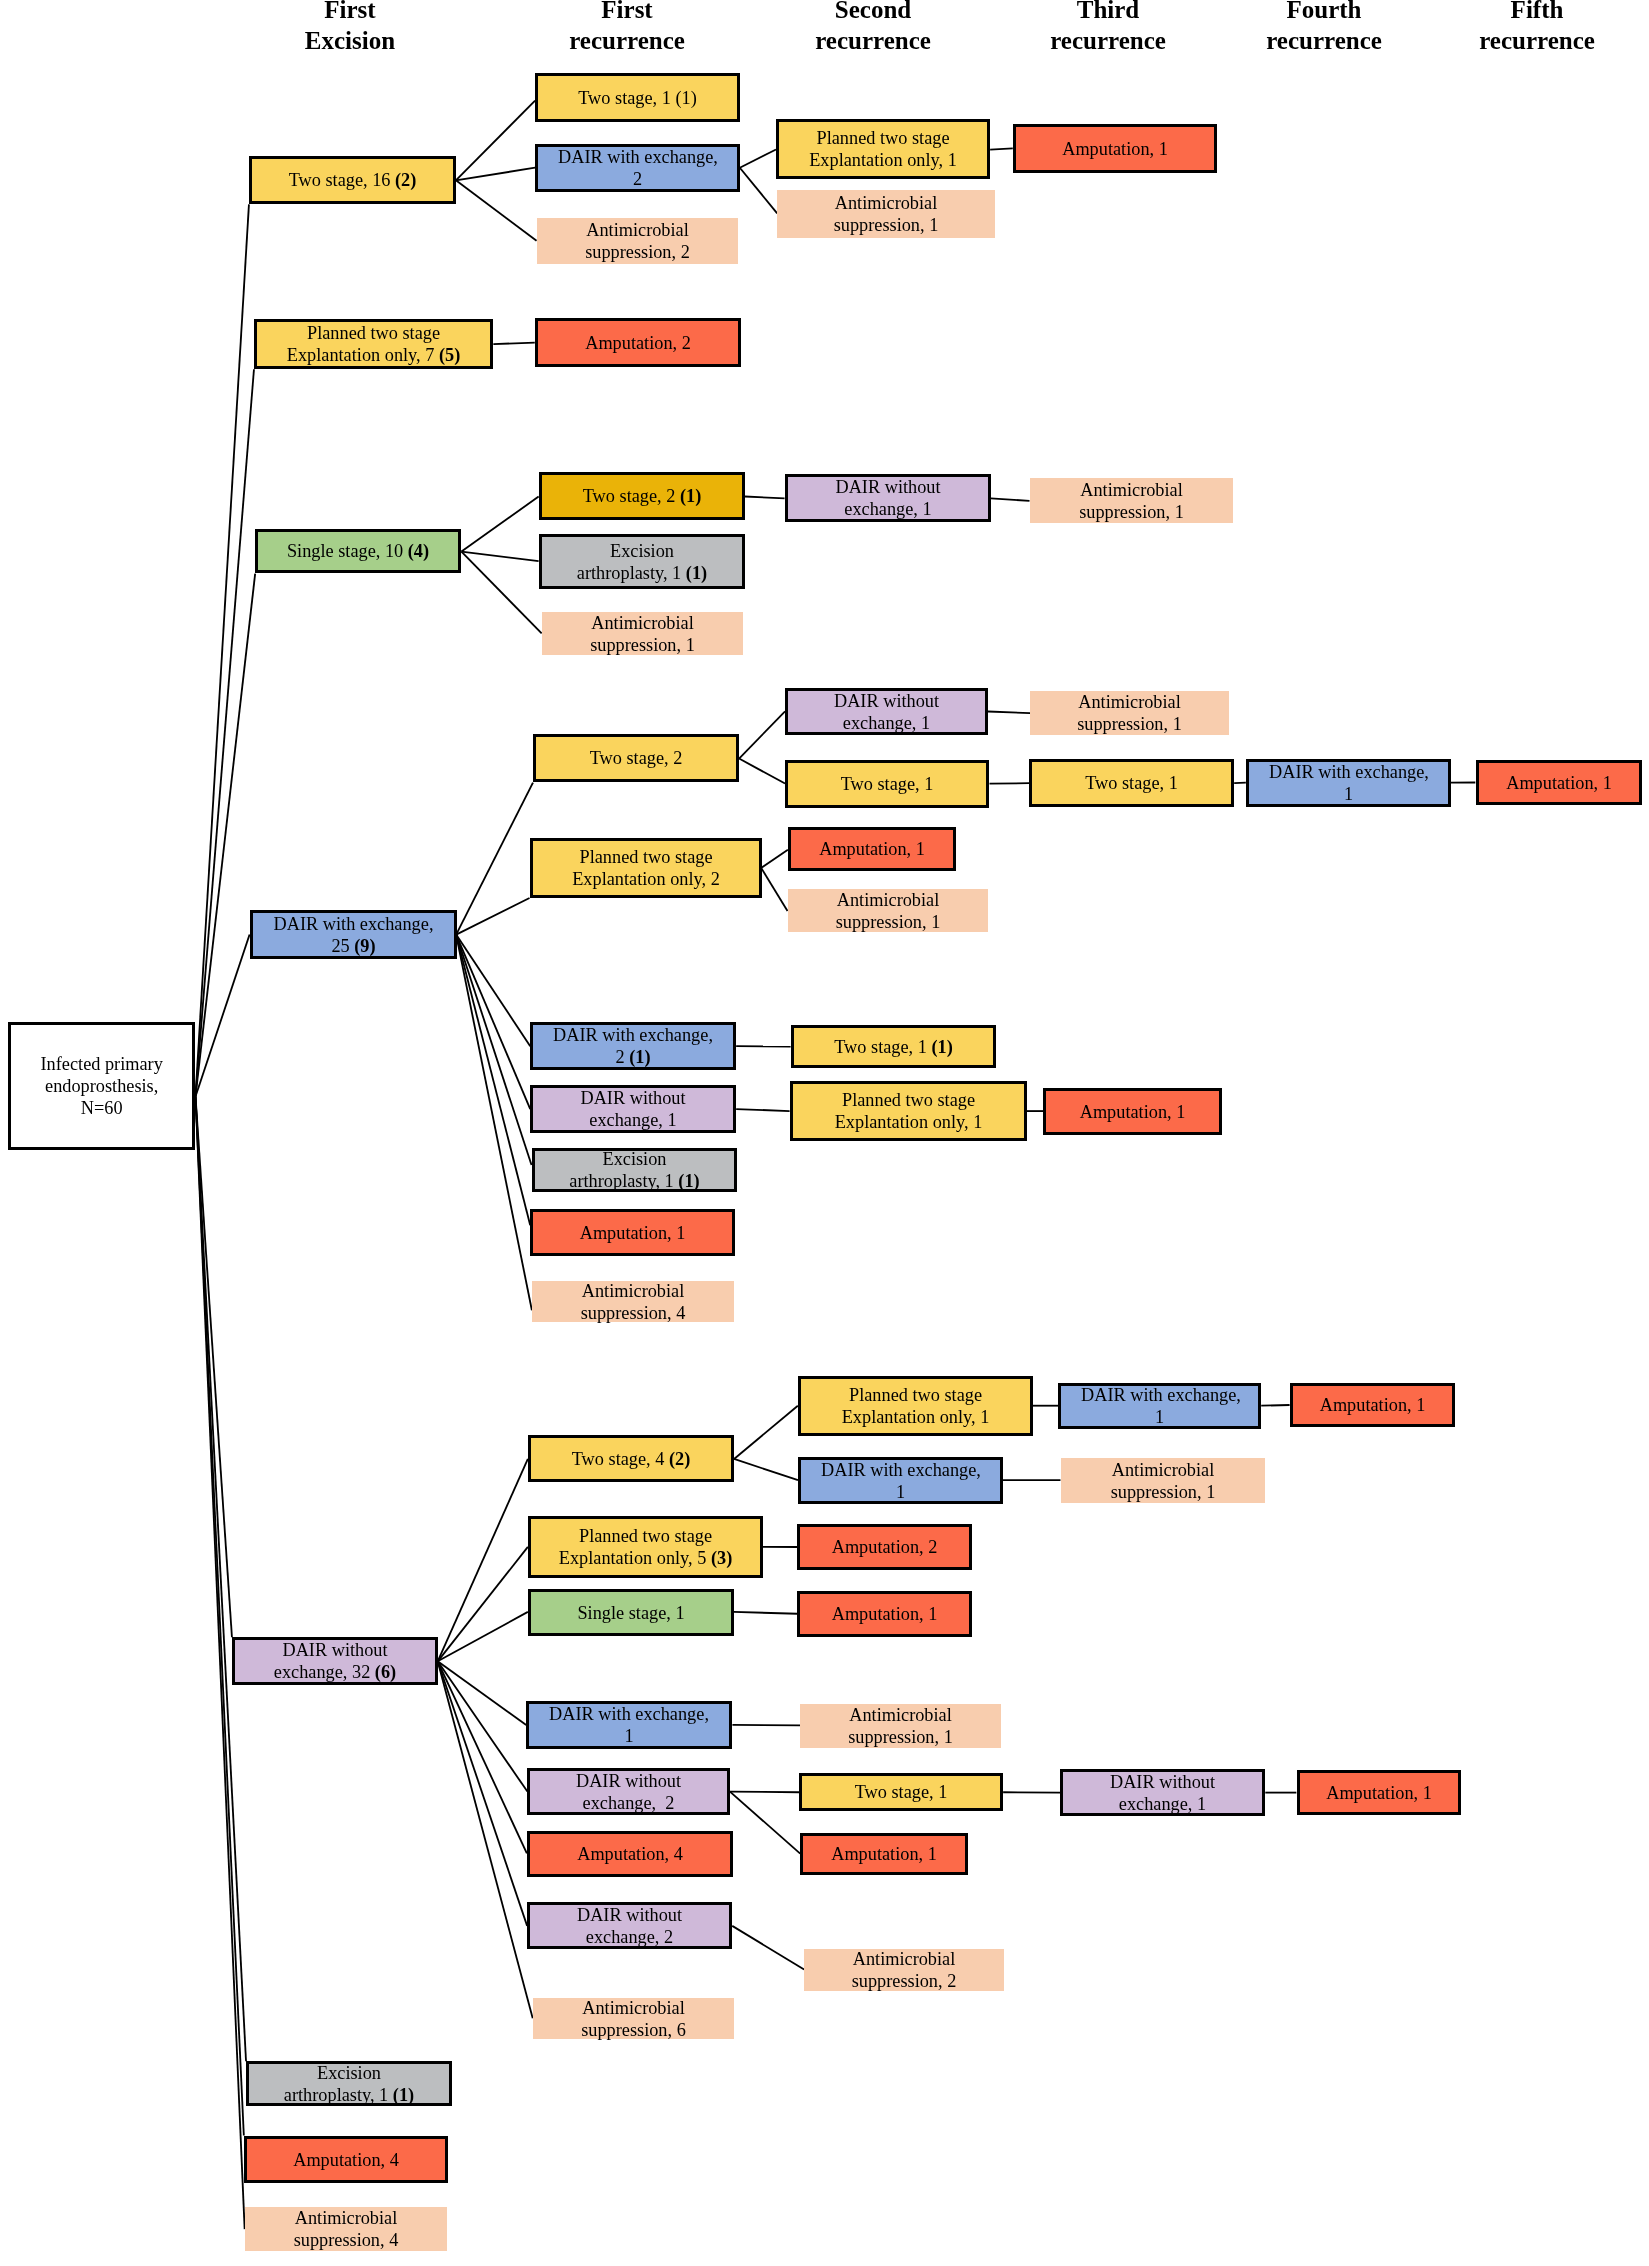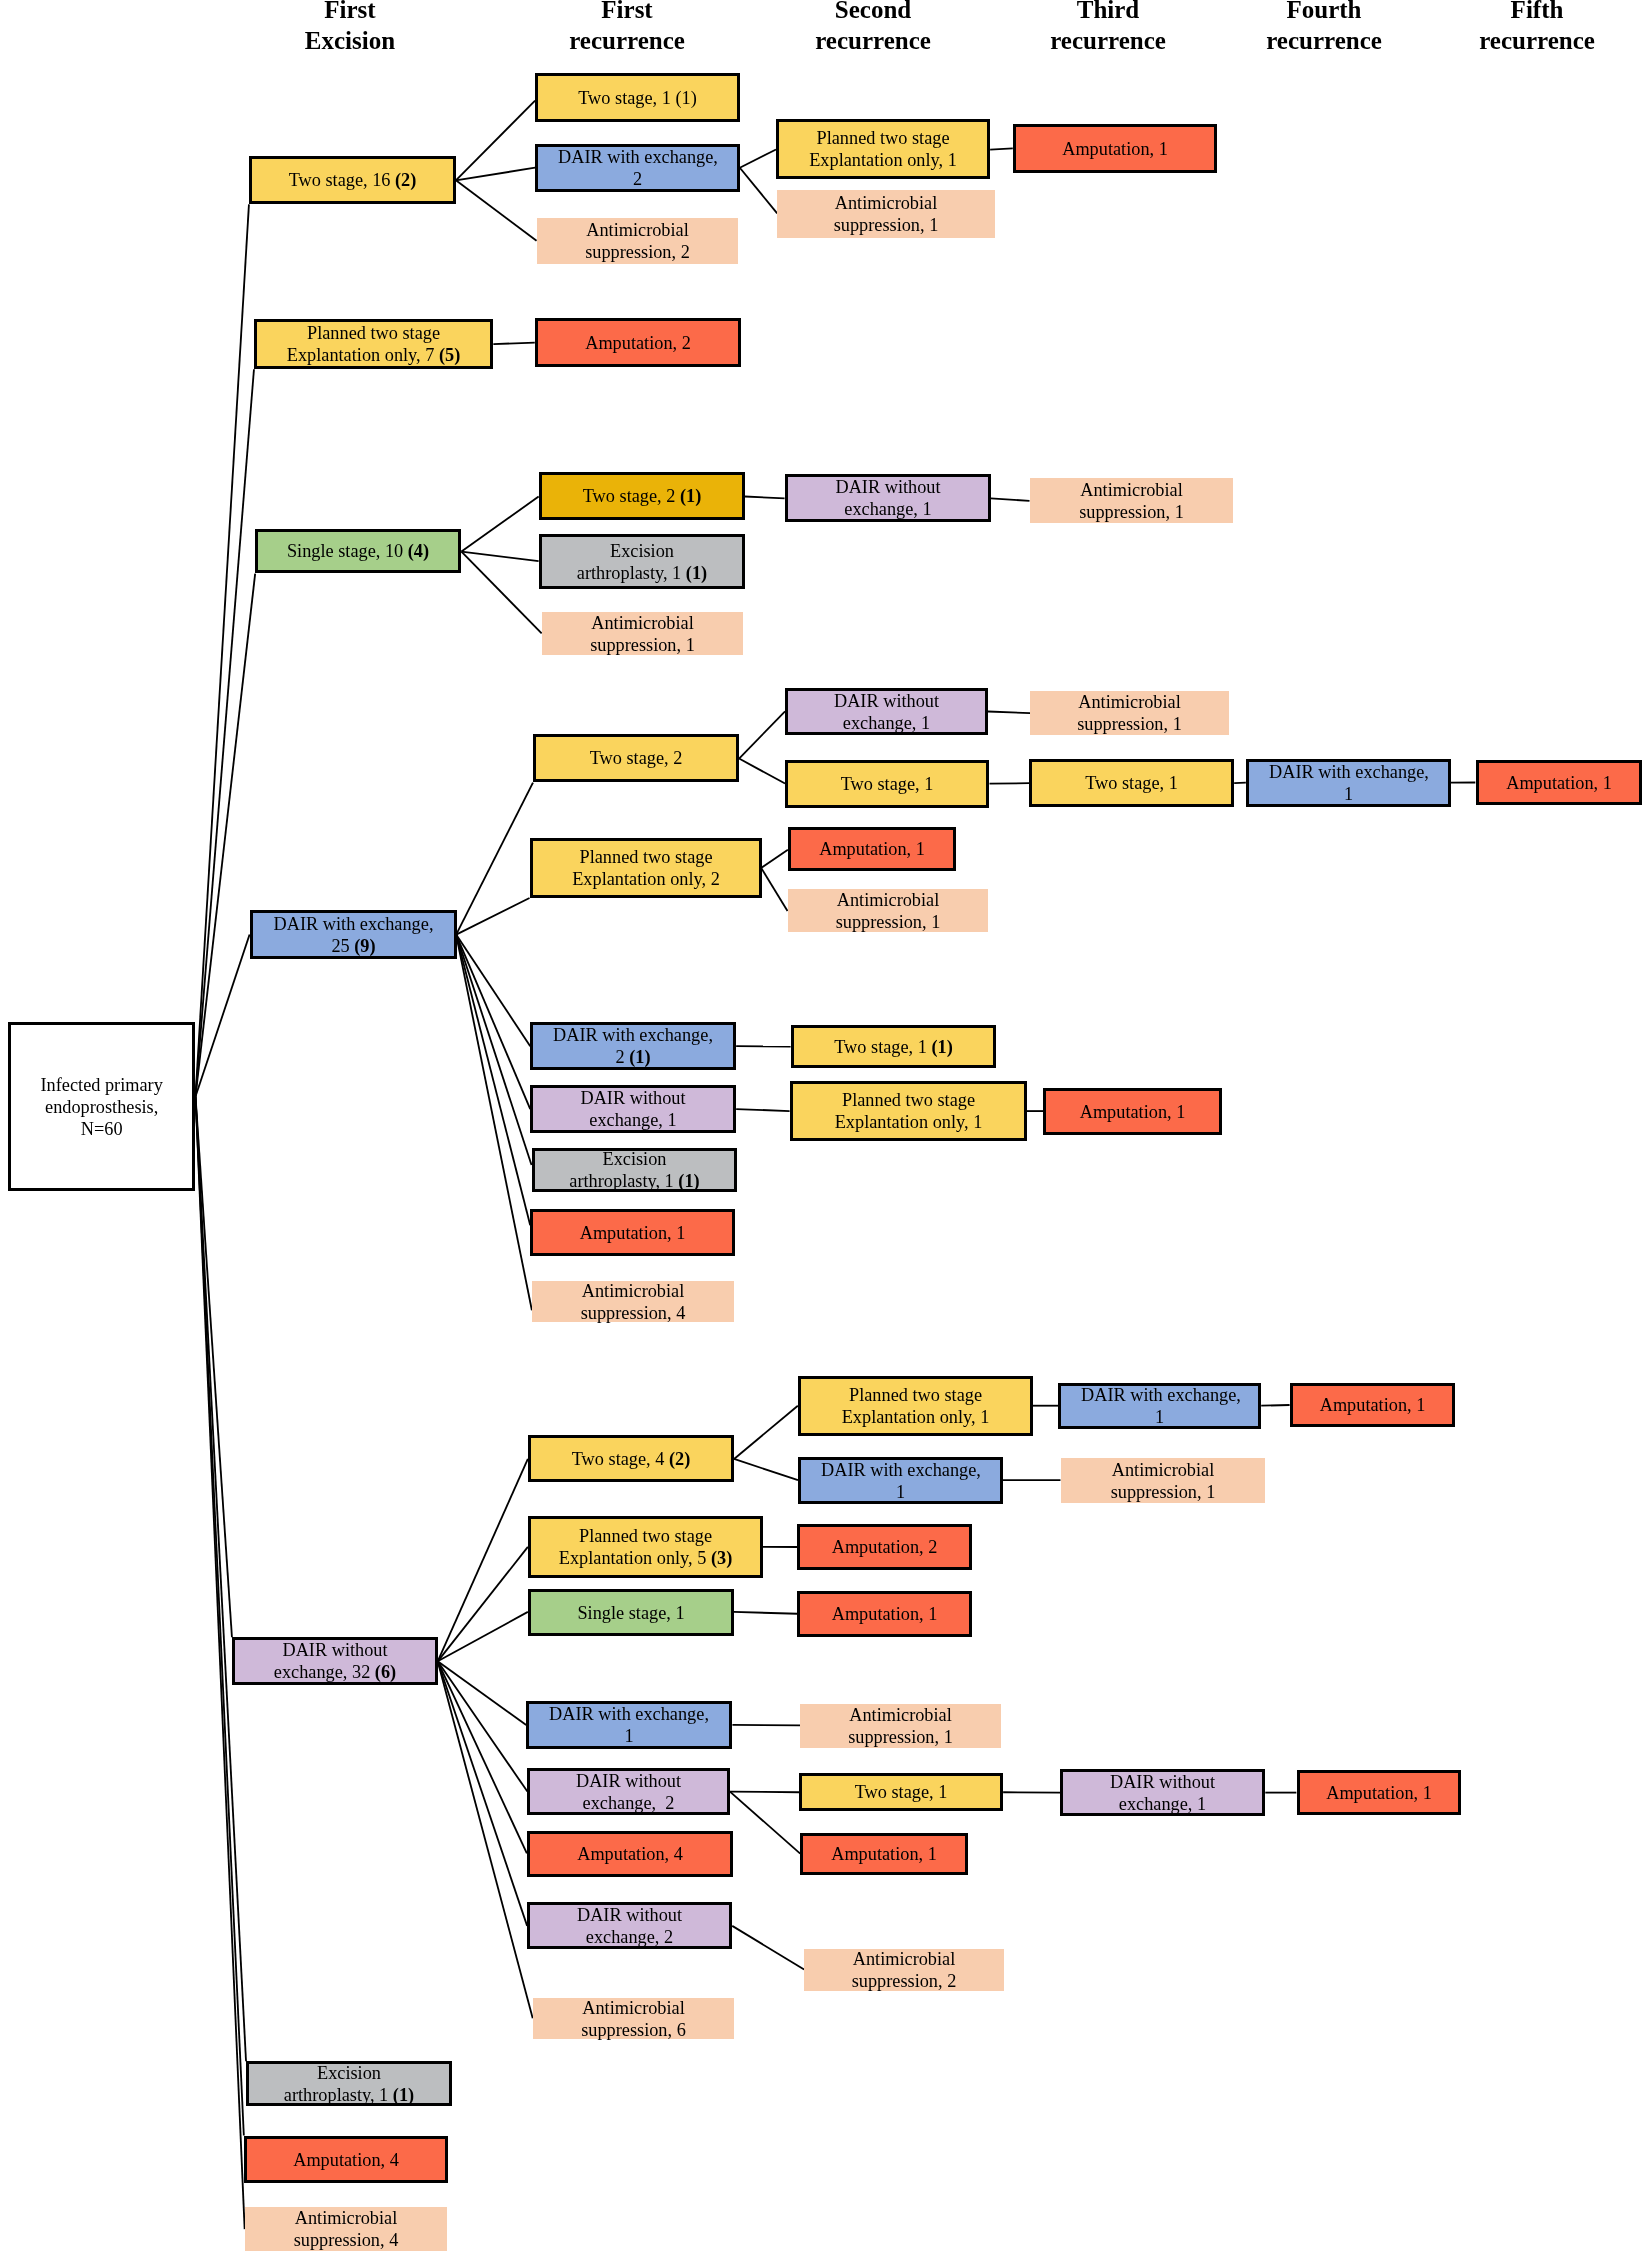--- a/index.html
+++ b/index.html
@@ -100,21 +100,21 @@
       <span class="hl">recurrence</span>
     </div>
 <div class="col-header" style="left:1324px;top:-6.4px">
       <span class="hl">Fourth</span>
       <span class="hl">recurrence</span>
     </div>
 <div class="col-header" style="left:1537px;top:-6.4px">
       <span class="hl">Fifth</span>
       <span class="hl">recurrence</span>
     </div>
-<div class="node bd" id="n_root" style="left:8.2px;top:1022px;width:187px;height:169px;background:#ffffff">
+<div class="node bd" id="n_root" style="left:8.2px;top:1022px;width:187px;height:128px;background:#ffffff">
       <div class="inner">
         <span class="tl">Infected primary</span>
         <span class="tl">endoprosthesis,</span>
         <span class="tl">N=60</span>
       </div>
     </div>
 <div class="node bd" id="n_c1_two" style="left:249px;top:156px;width:207px;height:48px;background:#fad45d">
       <div class="inner">
         <span class="tl">Two stage, 16 <b>(2)</b></span>
       </div>

